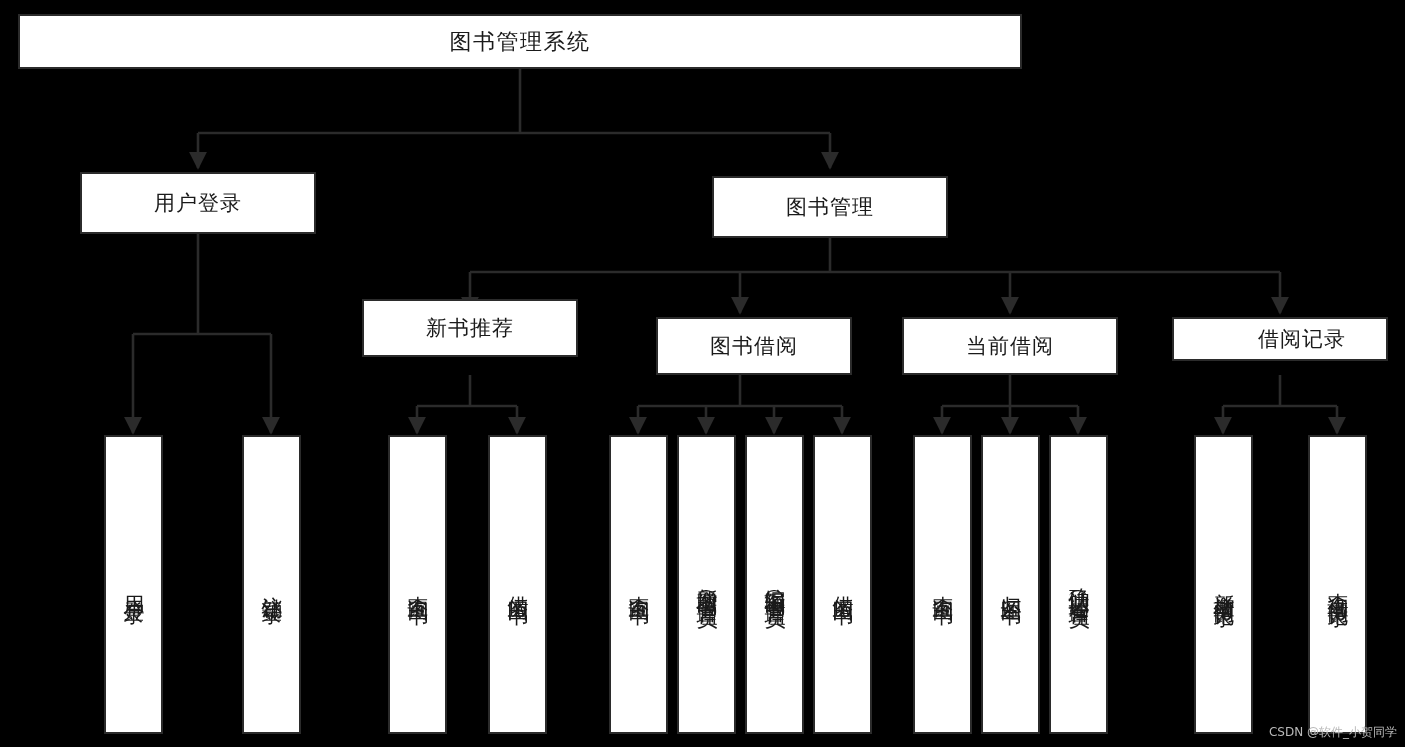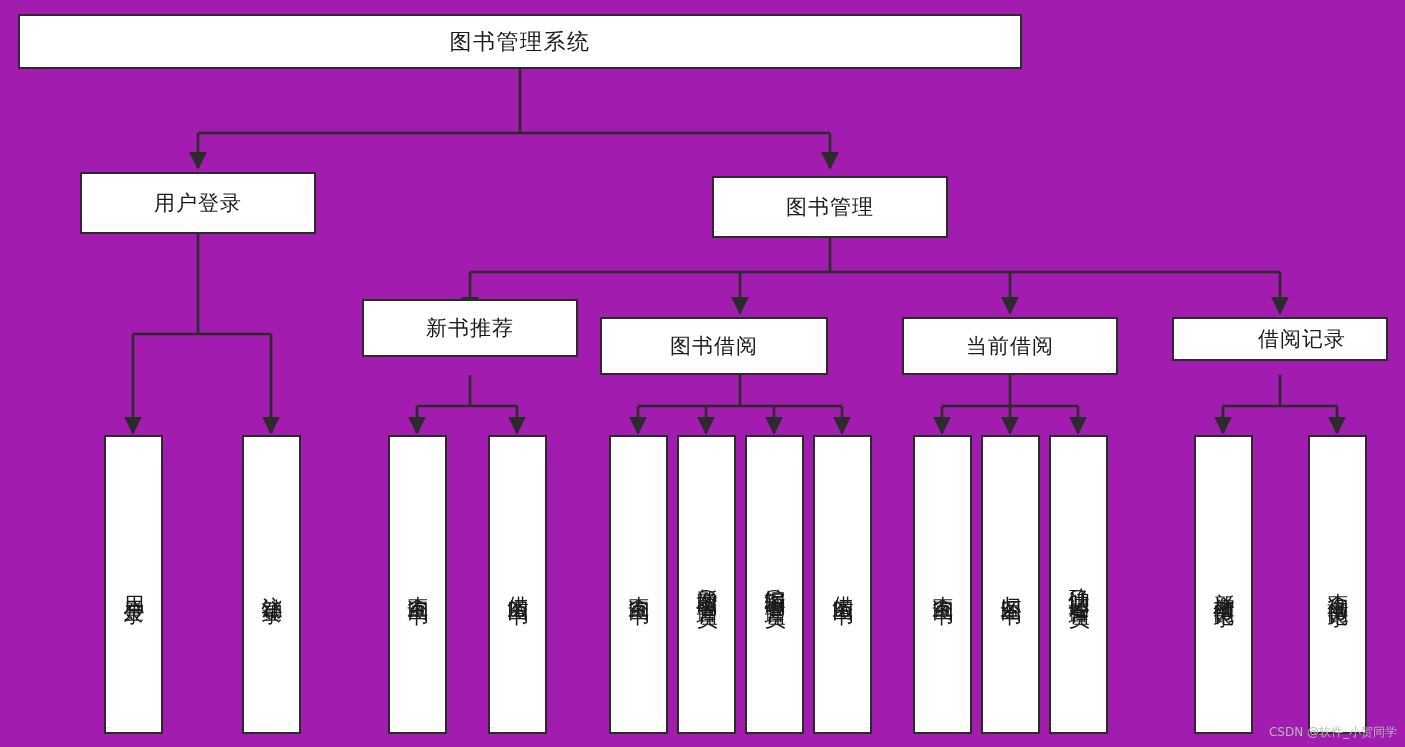--- a/index.html
+++ b/index.html
@@ -8,21 +8,21 @@
     padding: 0;
     background: #ffffff;
   }
   body {
     font-family: "DejaVu Sans", "Liberation Sans", sans-serif;
   }
   #diagram-root {
     position: relative;
     width: 1405px;
     height: 747px;
-    background: #a21caf;
+    background: #000000;
     overflow: hidden;
   }
   #edge-layer {
     position: absolute;
     left: 0;
     top: 0;
     width: 1405px;
     height: 747px;
     pointer-events: none;
   }
@@ -140,21 +140,21 @@
   <div class="node horiz" style="left:80px; top:172px; width:236px; height:62px;">
     <span class="node-label">用户登录</span>
   </div>
   <div class="node horiz" style="left:712px; top:176px; width:236px; height:62px;">
     <span class="node-label">图书管理</span>
   </div>
 
   <div class="node horiz" style="left:362px; top:299px; width:216px; height:58px;">
     <span class="node-label">新书推荐</span>
   </div>
-  <div class="node horiz" style="left:600px; top:317px; width:228px; height:58px;">
+  <div class="node horiz" style="left:656px; top:317px; width:196px; height:58px;">
     <span class="node-label">图书借阅</span>
   </div>
   <div class="node horiz" style="left:902px; top:317px; width:216px; height:58px;">
     <span class="node-label">当前借阅</span>
   </div>
   <div class="node horiz" style="left:1172px; top:317px; width:216px; height:44px;padding-left:44px;">
     <span class="node-label">借阅记录</span>
   </div>
 
   <div class="node vert" style="left:104px; top:435px; width:59px; height:299px;">

